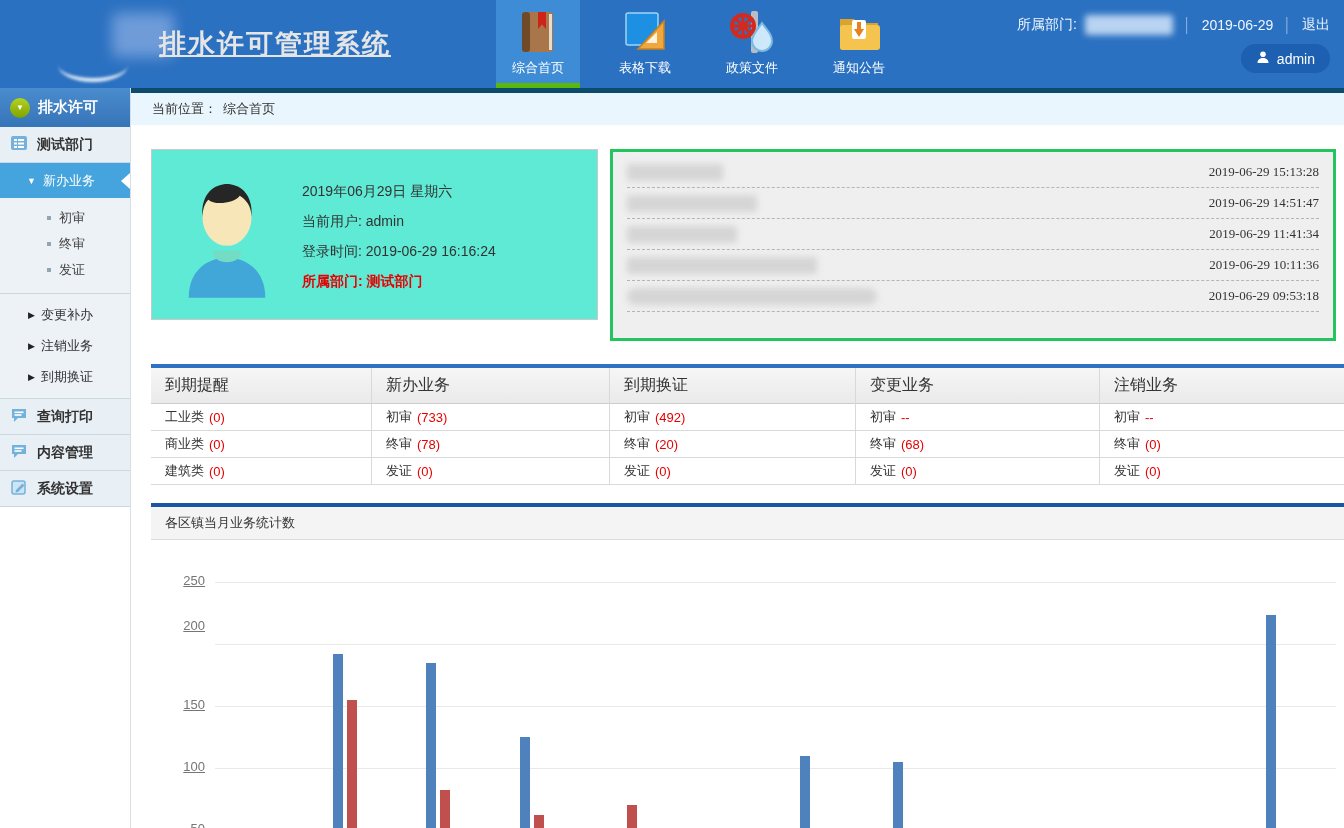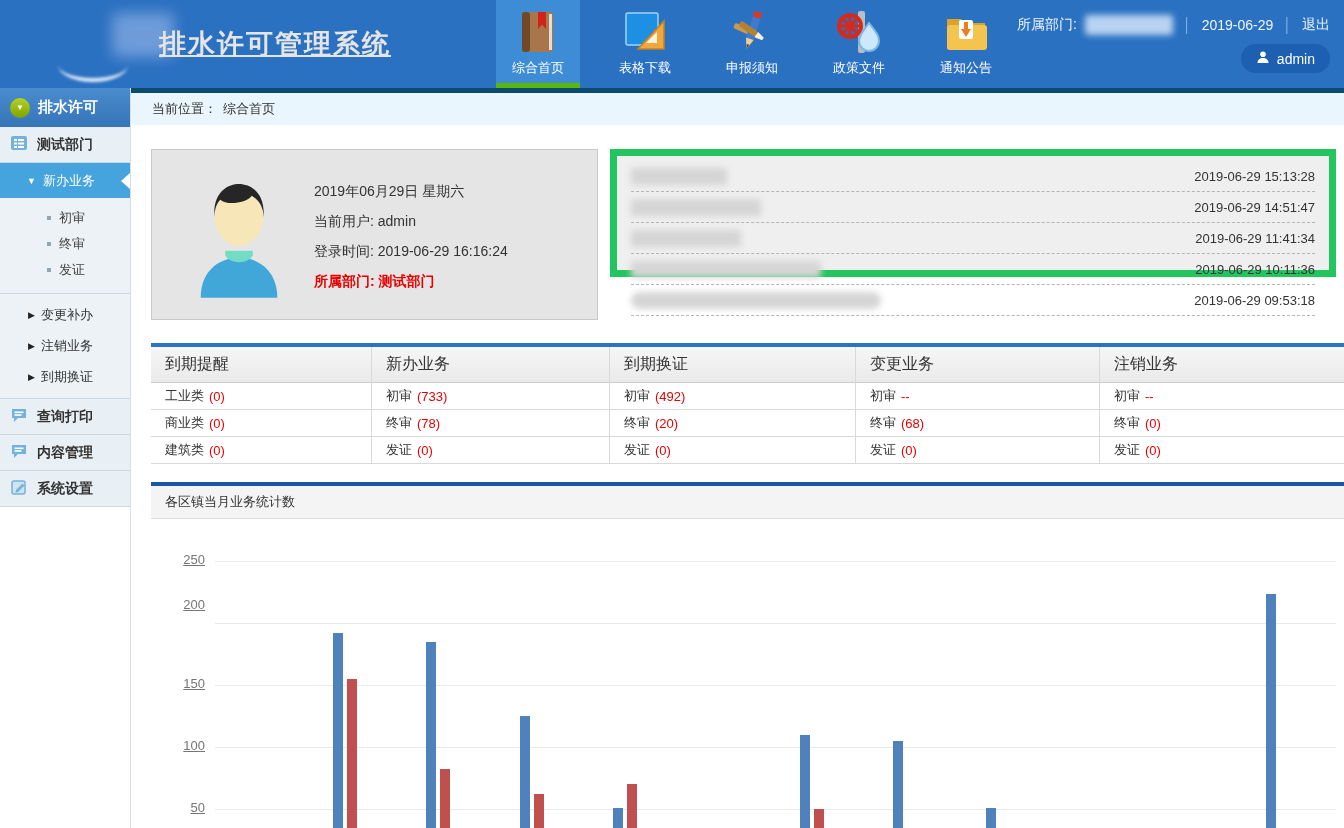--- a/index.html
+++ b/index.html
@@ -41,26 +41,26 @@
   .sb-sub .bullet { width:4px; height:4px; background:#8fa6b5; flex:none; }
   .sb-colwrap { background:#edf2f6; padding:5px 0 6px; border-bottom:1px solid #ccd8e0; }
   .sb-collapsed { height:31px; display:flex; align-items:center; padding-left:28px; font-size:13px; color:#333; gap:6px; cursor:pointer; }
   .sb-collapsed .caret { font-size:9px; color:#222; }
 
   
   .main { position:absolute; left:131px; top:88px; width:1213px; height:740px; background:#fff; }
   .breadcrumb { height:37px; border-top:5px solid #0c4a6e; background:#eaf6fd; display:flex; align-items:center; padding-left:21px; font-size:13px; color:#333; gap:6px; }
   .content { padding:24px 0 0 20px; }
   .panels-row { display:flex; gap:12px; width:1185px; }
-  .profile-panel { width:447px; height:171px; background:#e5e5e5; border:1px solid #c9c9c9; display:flex; flex:none;padding-left:12px; }
+  .profile-panel { width:447px; height:171px; background:#5eead4; border:1px solid #c9c9c9; display:flex; flex:none; }
   .avatar-box { width:150px; display:flex; align-items:center; justify-content:center; flex:none; }
   .profile-lines { padding-top:26px; font-size:14px; color:#333; }
   .profile-lines .pl { height:30px; line-height:30px; white-space:nowrap; }
   .pl.red { color:#e60000; font-weight:bold; }
-  .news-panel { flex:1; height:128px; background:#efefef; border:7px solid #22c55e; padding:5px 14px 0 14px; }
+  .news-panel { flex:1; height:192px; background:#efefef; border:3px solid #22c55e; padding:5px 14px 0 14px;font-family:Liberation Serif, serif; }
   .news-row { height:31px; display:flex; align-items:center; justify-content:space-between; border-bottom:1px dashed #b5b5b5; cursor:pointer; }
   .news-blur { height:17px; background:#d5d5d5; filter:blur(3px); border-radius:2px; }
   .news-blur.round { border-radius:9px; }
   .news-time { font-size:13px; color:#333; }
 
   .tbl { margin-top:23px; width:1193px; border-top:4px solid #2e72c4; display:flex; background:#fff; }
   .tbl-col { border-right:1px solid #d9d9d9; flex:none; }
   .tbl-col:last-child { border-right:none; }
   .tbl-h { height:36px; background:linear-gradient(#f6f6f6,#eaeaea); border-bottom:1px solid #ccc; display:flex; align-items:center; padding-left:14px; font-size:16px; color:#333; }
   .tbl-c { height:27px; border-bottom:1px solid #d9d9d9; display:flex; align-items:center; padding-left:14px; font-size:13px; color:#333; gap:5px; cursor:pointer; }
@@ -97,38 +97,20 @@
         </div>
         <div class="nav-tile">
           <span class="ico">
             <svg viewBox="0 0 46 46">
               <rect x="4" y="4" width="32" height="32" rx="2" fill="#1e90e4" stroke="#9fd4f8" stroke-width="1.5"></rect>
               <polygon points="16,40 42,40 42,12" fill="#efa73e" stroke="#c8811c" stroke-width="1.5"></polygon>
               <polygon points="24,34 35,34 35,23" fill="#fdf3df"></polygon>
             </svg>
           </span>
           <span class="lbl">表格下载</span>
-        </div>
-        <div class="nav-tile">
-          <span class="ico">
-            <svg viewBox="0 0 46 46">
-              <rect x="4" y="19" width="28" height="6" rx="2" fill="#c89858" transform="rotate(24 18 22)"></rect>
-              <g transform="rotate(18 23 23)">
-                <rect x="19" y="4" width="8" height="26" fill="#3f7ad2"></rect>
-                <rect x="19" y="2" width="8" height="6" fill="#d43c28"></rect>
-                <polygon points="19,30 27,30 23,41" fill="#f2cf8e"></polygon>
-                <polygon points="21.7,36 24.3,36 23,41" fill="#444"></polygon>
-              </g>
-              <g transform="rotate(-55 23 23)">
-                <rect x="20.5" y="8" width="6" height="20" rx="2" fill="#b5812f"></rect>
-                <polygon points="20.5,28 26.5,28 25,36 22,36" fill="#f5f0e0"></polygon>
-              </g>
-            </svg>
-          </span>
-          <span class="lbl">申报须知</span>
         </div>
         <div class="nav-tile">
           <span class="ico">
             <svg viewBox="0 0 46 46">
               <rect x="22" y="2" width="7" height="42" rx="2" fill="#b9bec4"></rect>
               <circle cx="14" cy="17" r="11" fill="none" stroke="#d42a1e" stroke-width="4"></circle>
               <path d="M14 6 L14 28 M3 17 L25 17 M6.5 9.5 L21.5 24.5 M21.5 9.5 L6.5 24.5" stroke="#d42a1e" stroke-width="3"></path>
               <path d="M33 14 C39 22 43 26 43 32 a10 10 0 0 1 -20 0 C23 26 28 21 33 14 z" fill="#cde8fa" stroke="#7db8e0" stroke-width="2"></path>
             </svg>
           </span>

